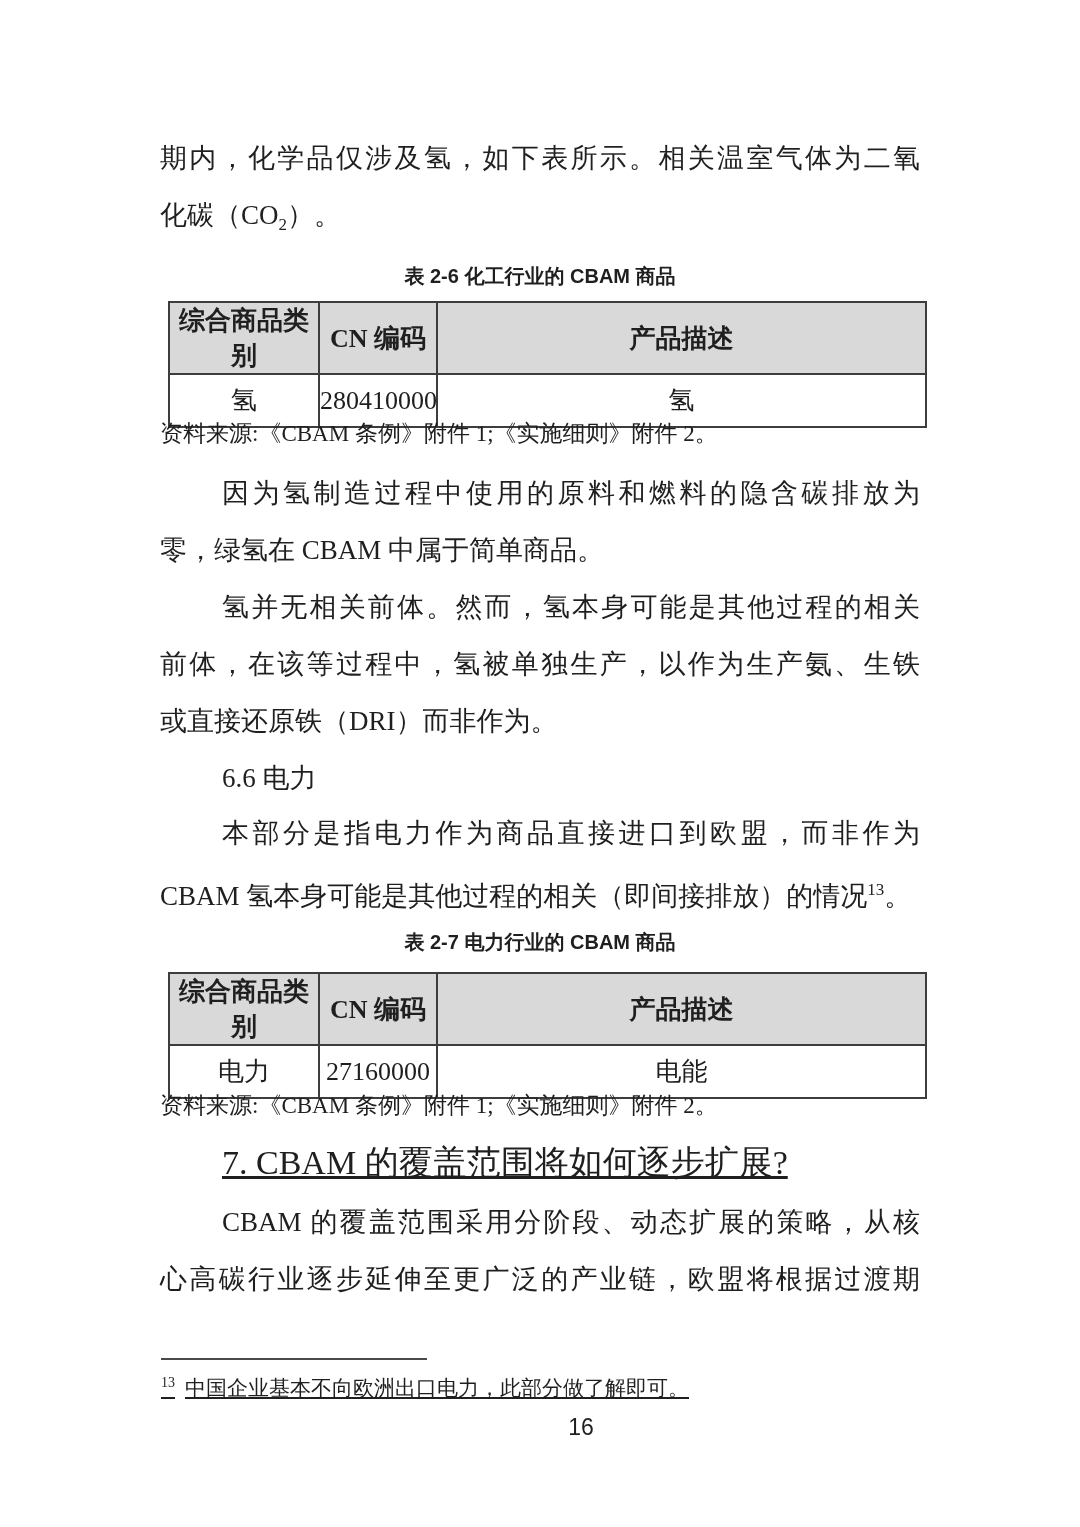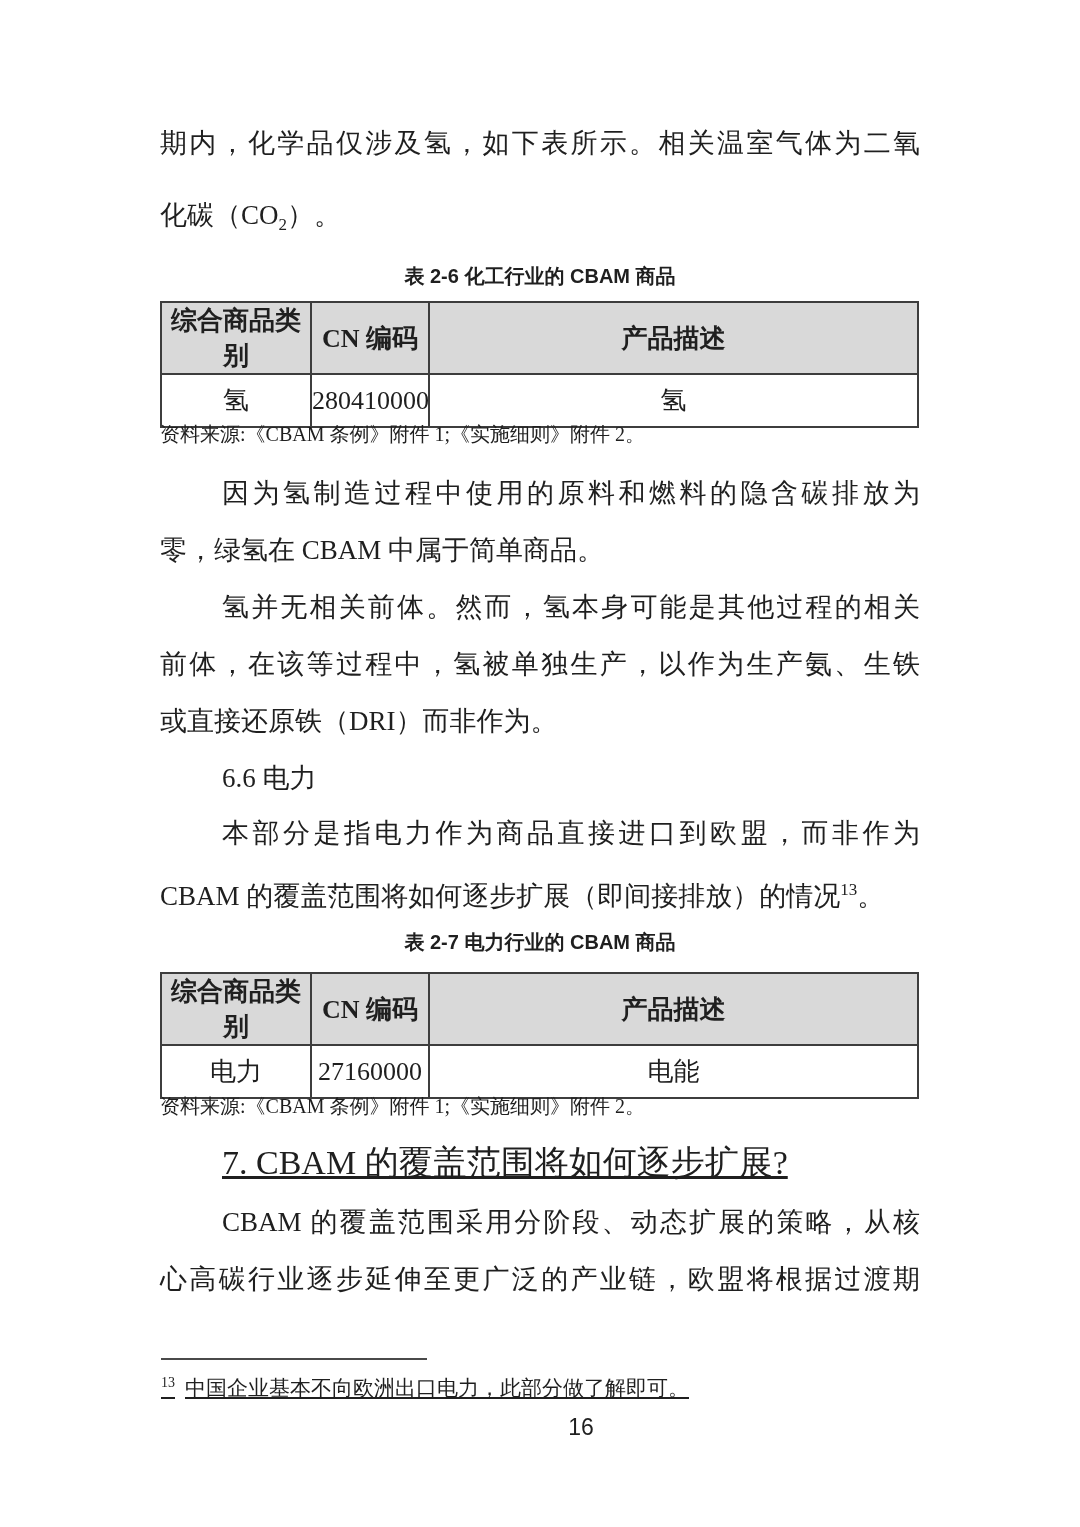--- a/index.html
+++ b/index.html
@@ -29,21 +29,21 @@
     width: 760px;
     text-align: center;
     font-family: "Liberation Sans", "DejaVu Sans", sans-serif;
     font-weight: bold;
     font-size: 20px;
     line-height: 44px;
     height: 44px;
   }
   .cbam-table {
     position: absolute;
-    left: 160px;
+    left: 168px;
     width: 757px;
     border-collapse: collapse;
     table-layout: fixed;
   }
   .cbam-table th, .cbam-table td {
     border: 2px solid #3d3d3d;
     text-align: center;
     vertical-align: middle;
     font-size: 26px;
     padding: 0;
@@ -52,21 +52,21 @@
   .cbam-table th {
     background: #d9d9d9;
     font-weight: bold;
     height: 50px;
   }
   .cbam-table td { height: 51px; font-weight: normal; }
   .source-note {
     position: absolute;
     left: 160px;
     width: 780px;
-    font-size: 20px;
+    font-size: 23px;
     line-height: 36px;
     height: 36px;
     white-space: nowrap;
   }
   .heading7 { font-size: 34px; line-height: 44px; height: 44px; text-decoration: underline; }
   .subscript { font-size: 17px; vertical-align: -6px; }
   .superscript { font-size: 17px; vertical-align: 10px; }
   .footnote-sep {
     position: absolute;
     left: 161px;
@@ -98,21 +98,21 @@
     line-height: 28px;
     height: 28px;
     padding-left: 41px;
   }
 </style>
 </head>
 <body>
 
 <div class="page">
 
-  <div class="line justify" style="top:123px">期内，化学品仅涉及氢，如下表所示。相关温室气体为二氧</div>
+  <div class="line justify" style="top:138px">期内，化学品仅涉及氢，如下表所示。相关温室气体为二氧</div>
   <div class="line" style="top:195px"><span>化碳（CO</span><span class="subscript">2</span><span>）。</span></div>
 
   <div class="table-title" style="top:254px">表 2-6  化工行业的 CBAM 商品</div>
 
   <table class="cbam-table" style="top:301px">
     <colgroup>
         <col style="width:150px">
         <col style="width:118px">
         <col style="width:489px">
       </colgroup>
@@ -135,21 +135,21 @@
   <div class="line justify indent" style="top:473px">因为氢制造过程中使用的原料和燃料的隐含碳排放为</div>
   <div class="line" style="top:530px">零，绿氢在 CBAM 中属于简单商品。</div>
 
   <div class="line justify indent" style="top:587px">氢并无相关前体。然而，氢本身可能是其他过程的相关</div>
   <div class="line justify" style="top:644px">前体，在该等过程中，氢被单独生产，以作为生产氨、生铁</div>
   <div class="line" style="top:701px">或直接还原铁（DRI）而非作为。</div>
 
   <div class="line indent" style="top:758px">6.6 电力</div>
 
   <div class="line justify indent" style="top:813px">本部分是指电力作为商品直接进口到欧盟，而非作为</div>
-  <div class="line" style="top:870px"><span>CBAM 的覆盖范围将如何逐步扩展（即间接排放）的情况</span><span class="superscript">13</span><span>。</span></div>
+  <div class="line" style="top:870px"><span>CBAM 氢本身可能是其他过程的相关（即间接排放）的情况</span><span class="superscript">13</span><span>。</span></div>
 
   <div class="table-title" style="top:920px">表 2-7  电力行业的 CBAM 商品</div>
 
   <table class="cbam-table" style="top:972px">
     <colgroup>
         <col style="width:150px">
         <col style="width:118px">
         <col style="width:489px">
       </colgroup>
     <tbody>

